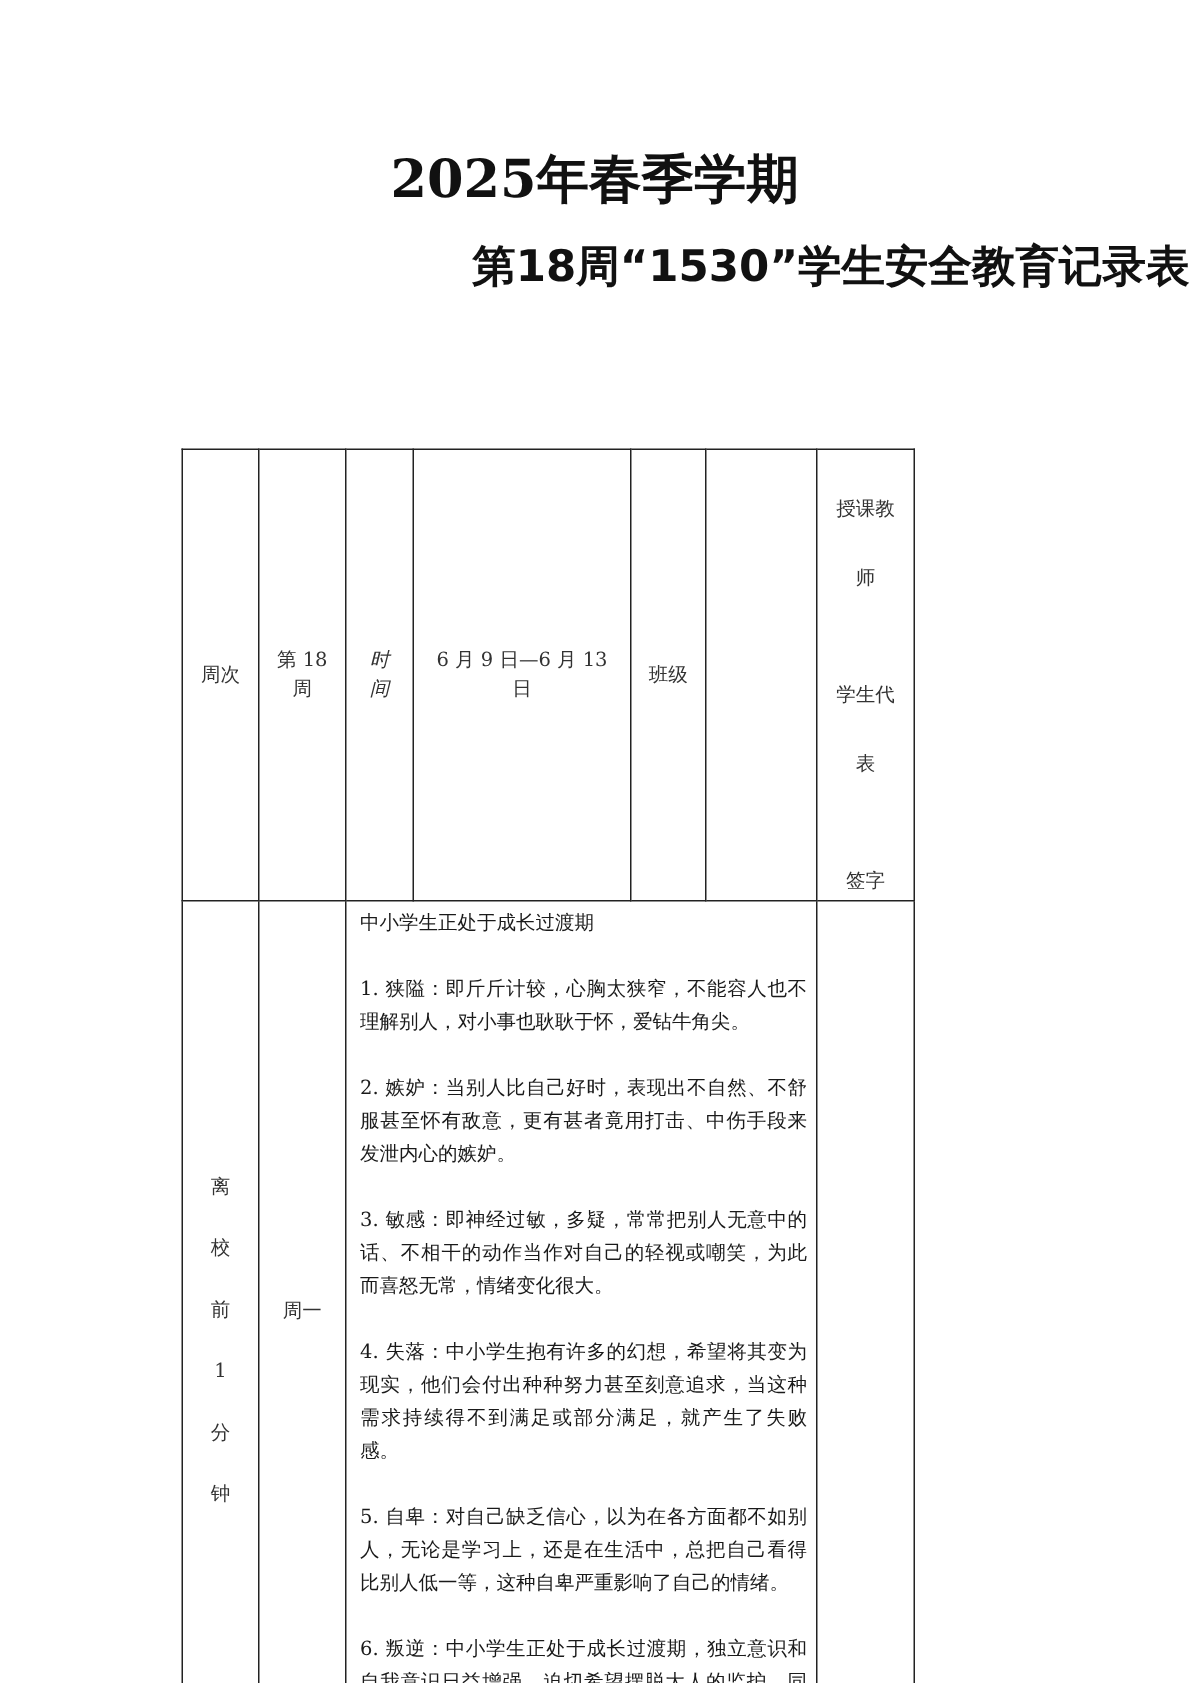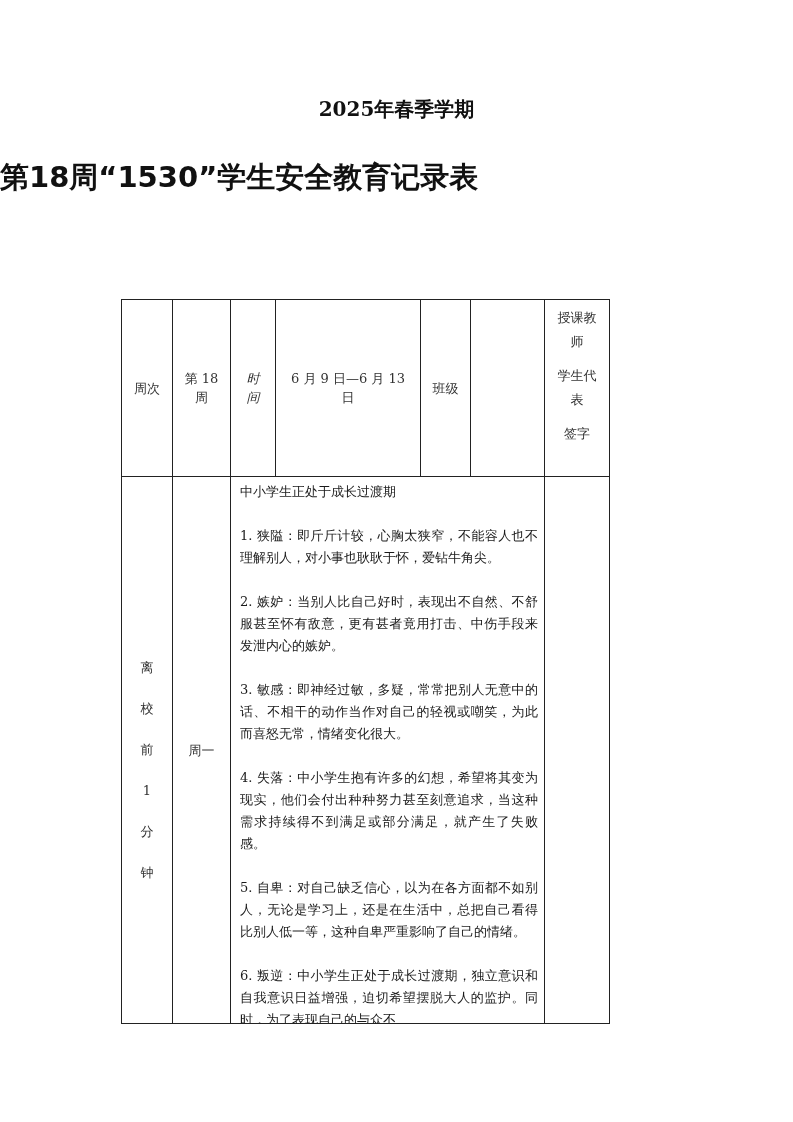--- a/index.html
+++ b/index.html
@@ -1,23 +1,23 @@
 <!DOCTYPE html>
 <html><head>
 <meta charset="utf-8">
 <style>
   html, body { margin: 0; padding: 0; background: #ffffff; }
   body { width: 793px; height: 1122px; position: relative; overflow: hidden; font-family: "DejaVu Serif", "Liberation Serif", serif; color: #1a1a1a; }
-  .title1 { position: absolute; top: 96px; left: 0; width: 793px; text-align: center; font-family: "DejaVu Serif", serif; font-weight: bold; font-size: 20px; letter-spacing: 0px; color: #111; }
-  .title2 { position: absolute; top: 158px; left: 0; width: 793px; text-align: left; font-family: "DejaVu Sans", "Liberation Sans", sans-serif; font-weight: bold; font-size: 29px; color: #111; }
+  .title1 { position: absolute; top: 96px; left: 0; width: 793px; text-align: center; font-family: "DejaVu Serif", serif; font-weight: bold; font-size: 35px; letter-spacing: 0px; color: #111; }
+  .title2 { position: absolute; top: 158px; left: 0; width: 793px; text-align: right; font-family: "DejaVu Sans", "Liberation Sans", sans-serif; font-weight: bold; font-size: 29px; color: #111; }
   .tbl { position: absolute; left: 121px; top: 299px; border-collapse: collapse; table-layout: fixed; }
   .tbl td { border: 1.3px solid #222; padding: 0; vertical-align: middle; text-align: center; font-size: 13px; line-height: 19px; color: #333; }
   .hdr td { height: 170px; }
   .sig { vertical-align: top !important; padding-top: 6px !important; line-height: 24px !important; }
-  .sig span { display: block; }
+  .sig span { display: block; margin-top: 22px; }
   .sig .gap { height: 10px; }
   .vert span { display: block; margin: 0 0 22px 0; }
   .content { vertical-align: top !important; text-align: left !important; padding: 4px 6px 0 9px !important; font-size: 14px; line-height: 22px !important; color: #1a1a1a !important; }
   .content-inner { height: 542px; overflow: hidden; }
   .content p { margin: 0 0 22px 0; text-align: justify; }
   .content p.head { margin-bottom: 22px; }
 </style>
 </head>
 <body>
 

